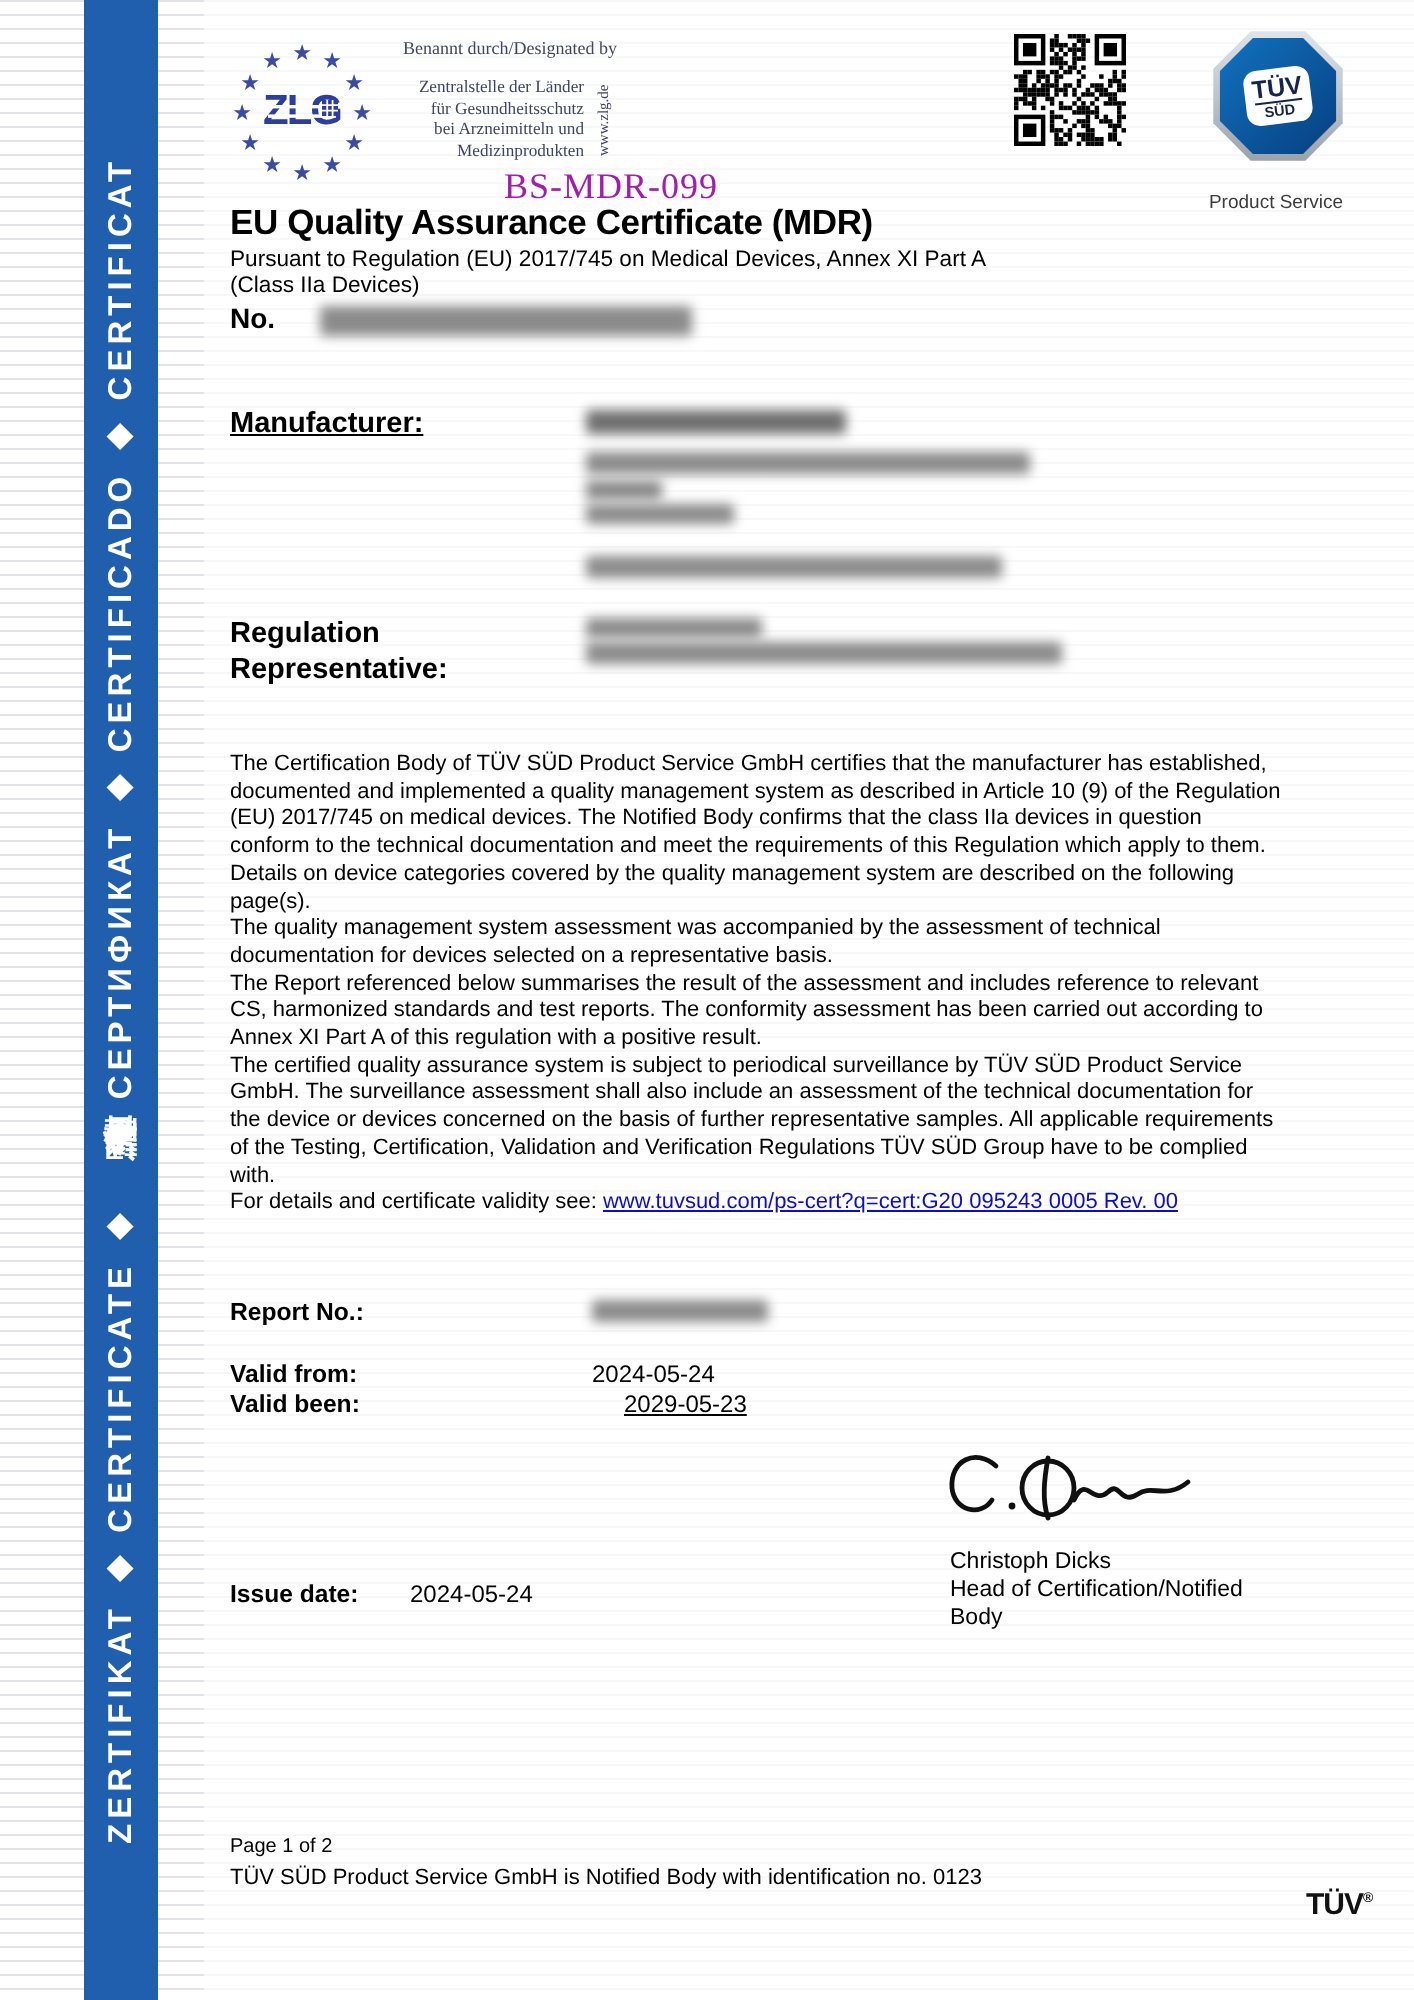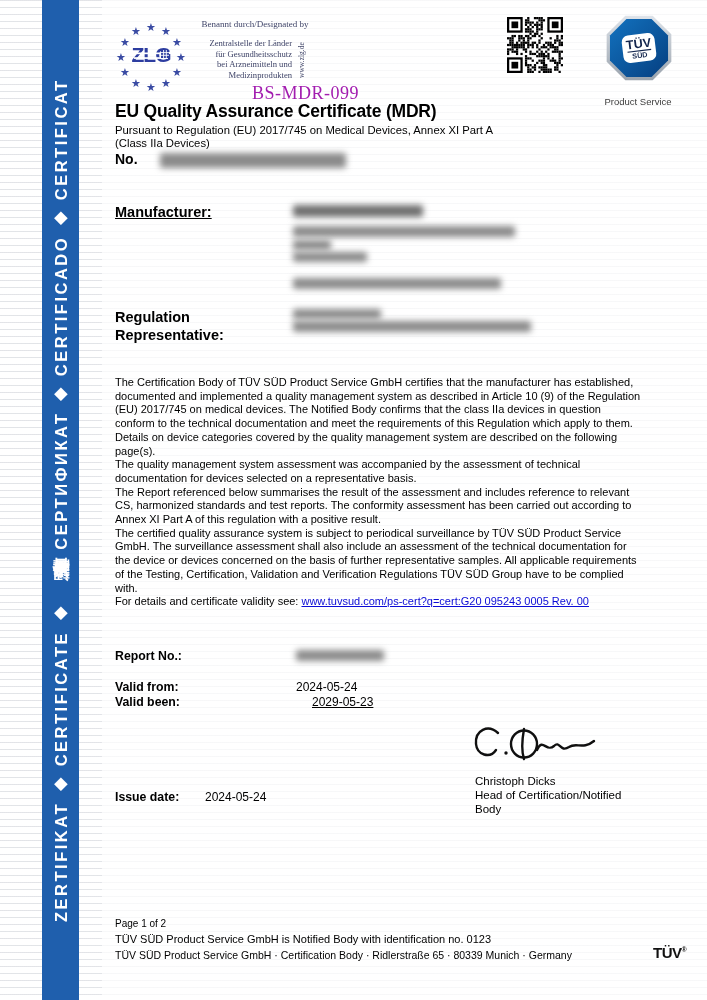--- a/index.html
+++ b/index.html
@@ -423,15 +423,14 @@
     <div>Christoph Dicks</div>
     <div>Head of Certification/Notified</div>
     <div>Body</div>
   </div>
 
   <div class="lbl-sm" style="left:115px; top:790px;">Issue date:</div>
   <div class="val" style="left:205px; top:790px;">2024-05-24</div>
 
   <div class="foot" style="top:918px; font-size:10px;">Page 1 of 2</div>
   <div class="foot" style="top:933px; font-size:11px;">TÜV SÜD Product Service GmbH is Notified Body with identification no. 0123</div>
-  <div class="foot" style="top:949px; font-size:10.5px;">TÜV SÜD Product Service GmbH · Certification Body · Ridlerstraße 65 · 80339 Munich · Germany</div>
   <div class="brand"><span>TÜV</span><sup>®</sup></div>
 </div>
 
 </body></html>

